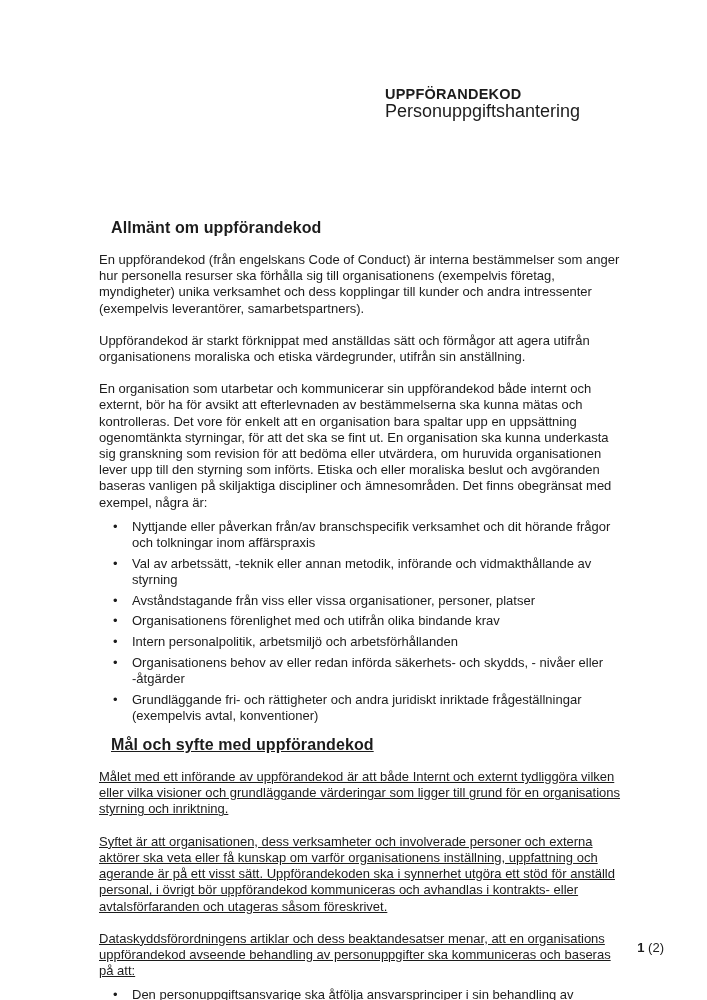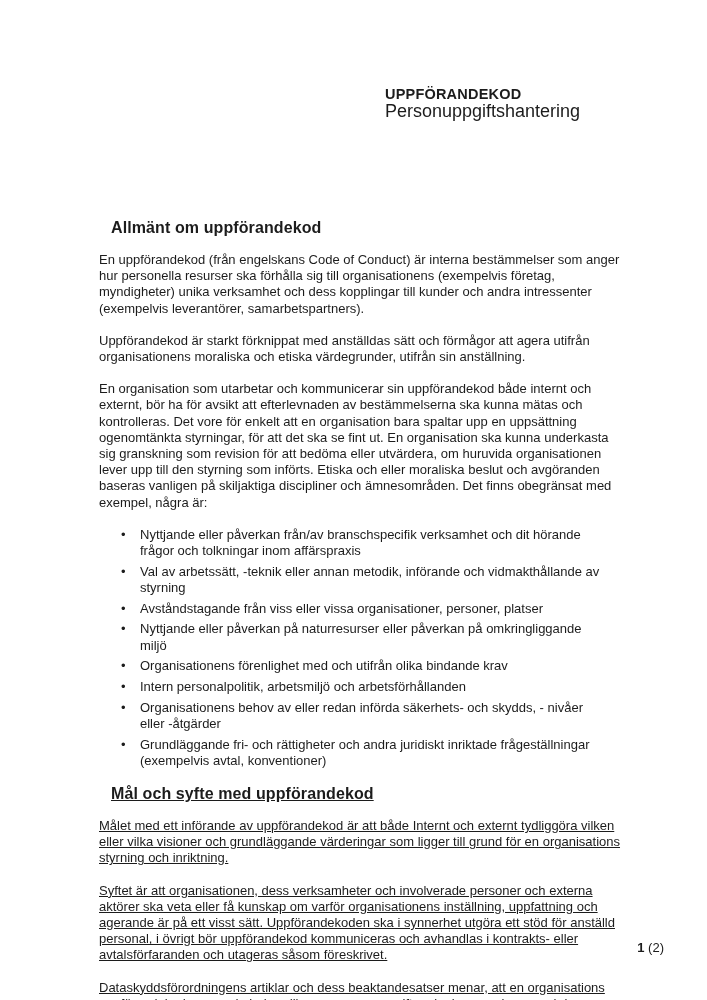--- a/index.html
+++ b/index.html
@@ -56,21 +56,21 @@
     font-weight: bold;
     line-height: 17px;
     margin: 12px;
     letter-spacing: 0.1px;
   }
   .section p {
     margin: 16px 0 5px 0;
   }
   .section ul {
     list-style: none;
-    margin: 16px;
+    margin: 8px;
     padding: 0;
   }
   .section li {
     position: relative;
     padding-left: 25px;
     margin: 0 0 4.5px 0;
   }
   .section li::before {
     content: "\2022";
     position: absolute;
@@ -102,21 +102,20 @@
 
     <div class="section">
       <h2>Allmänt om uppförandekod</h2>
       <p>En uppförandekod (från engelskans Code of Conduct) är interna bestämmelser som anger hur personella resurser ska förhålla sig till organisationens (exempelvis företag, myndigheter) unika verksamhet och dess kopplingar till kunder och andra intressenter (exempelvis leverantörer, samarbetspartners).</p>
       <p>Uppförandekod är starkt förknippat med anställdas sätt och förmågor att agera utifrån organisationens moraliska och etiska värdegrunder, utifrån sin anställning.</p>
       <p>En organisation som utarbetar och kommunicerar sin uppförandekod både internt och externt, bör ha för avsikt att efterlevnaden av bestämmelserna ska kunna mätas och kontrolleras. Det vore för enkelt att en organisation bara spaltar upp en uppsättning ogenomtänkta styrningar, för att det ska se fint ut. En organisation ska kunna underkasta sig granskning som revision för att bedöma eller utvärdera, om huruvida organisationen lever upp till den styrning som införts. Etiska och eller moraliska beslut och avgöranden baseras vanligen på skiljaktiga discipliner och ämnesområden. Det finns obegränsat med exempel, några är:</p>
       <ul>
         <li>Nyttjande eller påverkan från/av branschspecifik verksamhet och dit hörande frågor och tolkningar inom affärspraxis</li>
         <li>Val av arbetssätt, -teknik eller annan metodik, införande och vidmakthållande av styrning</li>
         <li>Avståndstagande från viss eller vissa organisationer, personer, platser</li>
-        <li>Nyttjande eller påverkan på naturresurser eller påverkan på omkringliggande miljö</li>
         <li>Organisationens förenlighet med och utifrån olika bindande krav</li>
         <li>Intern personalpolitik, arbetsmiljö och arbetsförhållanden</li>
         <li>Organisationens behov av eller redan införda säkerhets- och skydds, - nivåer eller -åtgärder</li>
         <li>Grundläggande fri- och rättigheter och andra juridiskt inriktade frågeställningar (exempelvis avtal, konventioner)</li>
       </ul>
     </div>
 
     <div class="section">
       <h2>Mål och syfte med uppförandekod</h2>
       <p>Målet med ett införande av uppförandekod är att både Internt och externt tydliggöra vilken eller vilka visioner och grundläggande värderingar som ligger till grund för en organisations styrning och inriktning.</p>

